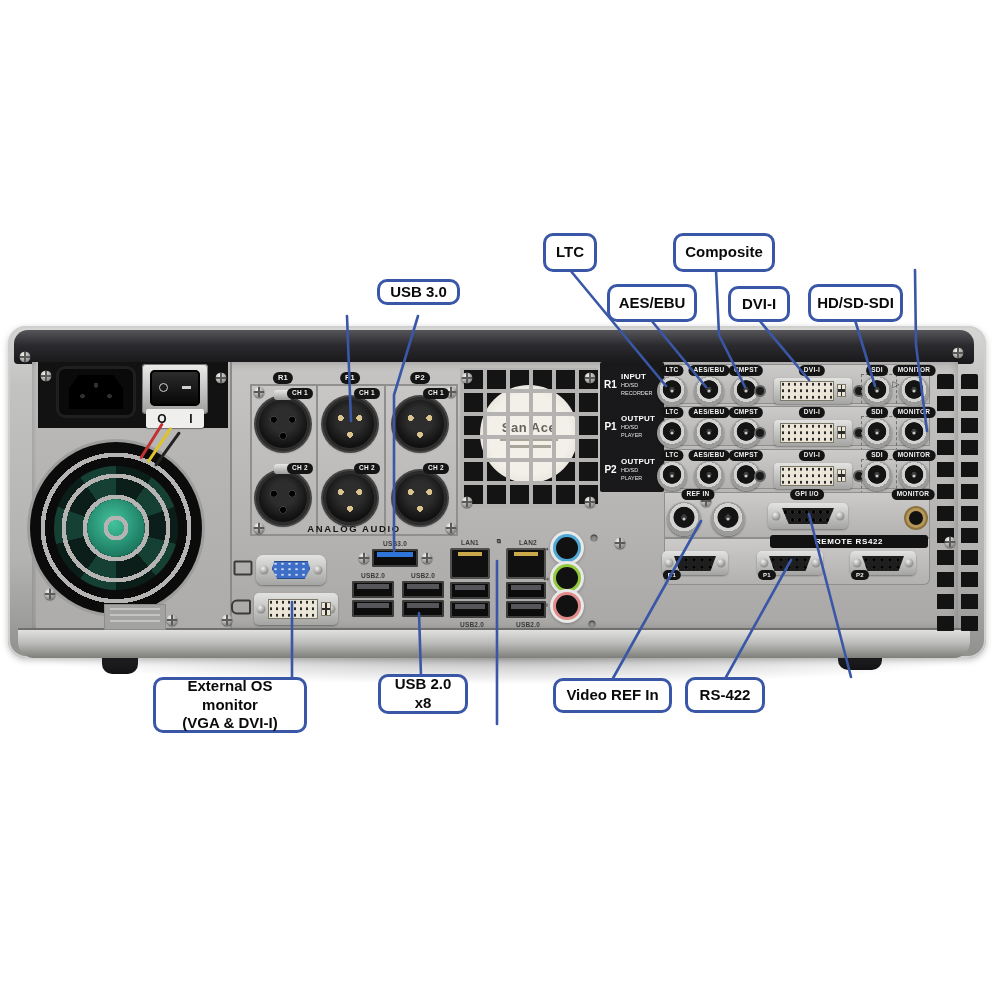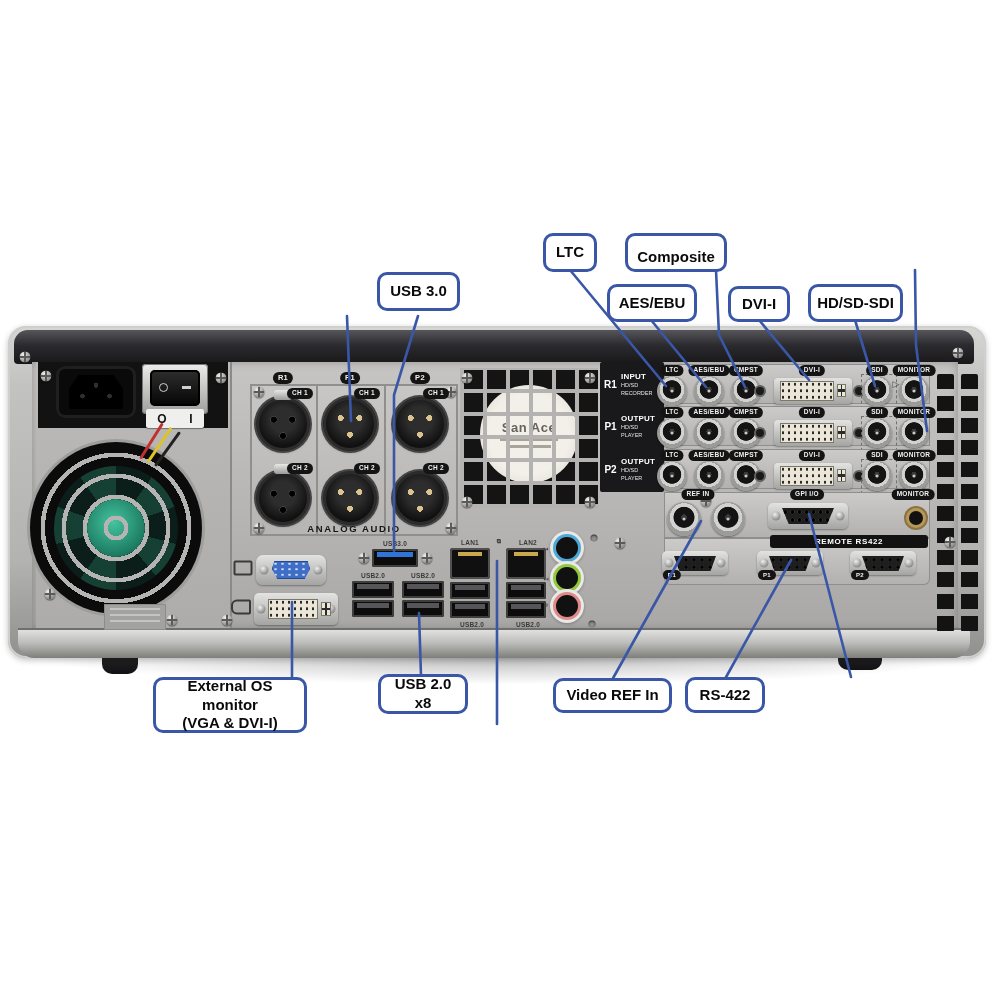--- a/index.html
+++ b/index.html
@@ -450,24 +450,24 @@
       <polyline points="497,561 497,724"></polyline>
       <polyline points="701,521 612,680"></polyline>
       <polyline points="791,560 725,679"></polyline>
       <polyline points="809,514 851,677"></polyline>
     </g>
   </svg>
 
   <div class="callout" style="left:543px;top:233px;width:54px;height:39px;">
       <span>LTC</span>
     </div>
-  <div class="callout" style="left:625px;top:233px;width:102px;height:39px;justify-content:flex-end;">
+  <div class="callout" style="left:673px;top:233px;width:102px;height:39px;">
       <span>Composite</span>
     </div>
-  <div class="callout" style="left:377px;top:272px;width:83px;height:39px;">
+  <div class="callout" style="left:377px;top:279px;width:83px;height:26px;">
       <span>USB 3.0</span>
     </div>
   <div class="callout" style="left:607px;top:284px;width:90px;height:38px;">
       <span>AES/EBU</span>
     </div>
   <div class="callout" style="left:728px;top:286px;width:62px;height:36px;">
       <span>DVI-I</span>
     </div>
   <div class="callout" style="left:808px;top:284px;width:95px;height:38px;">
       <span>HD/SD-SDI</span>

